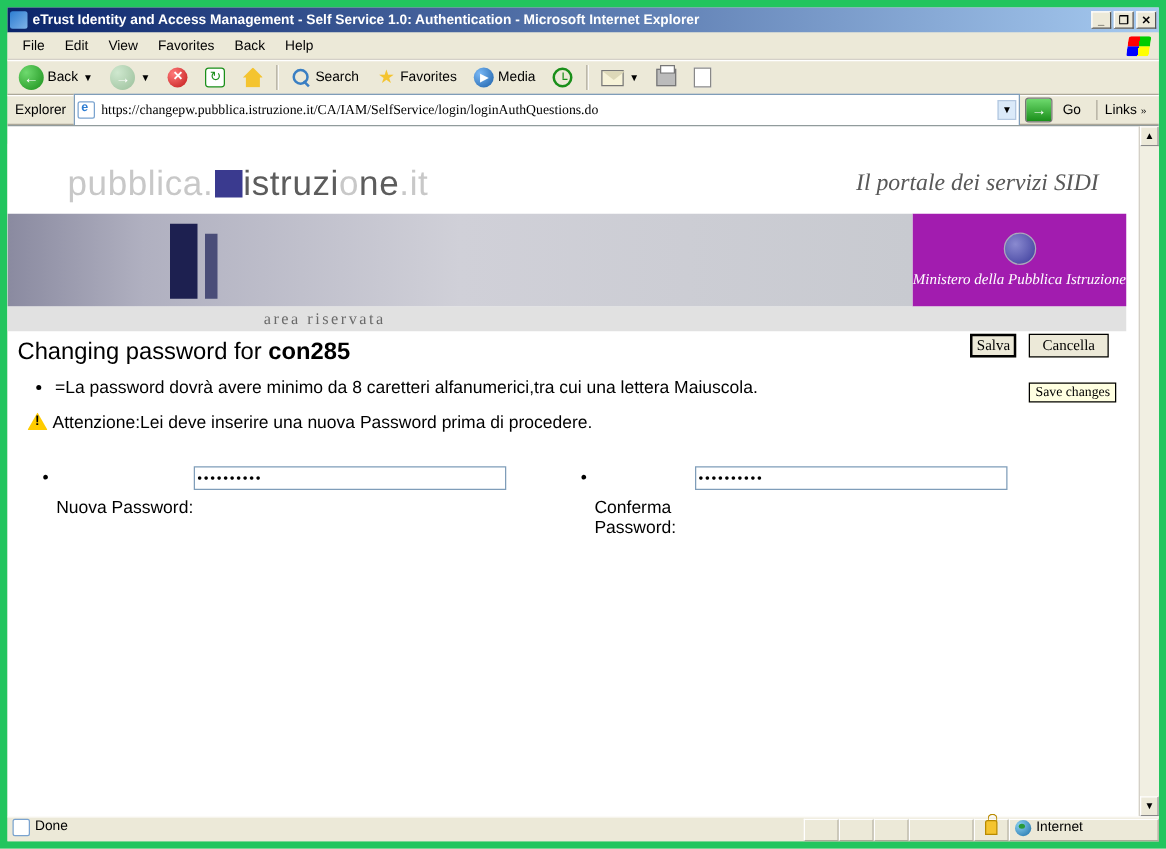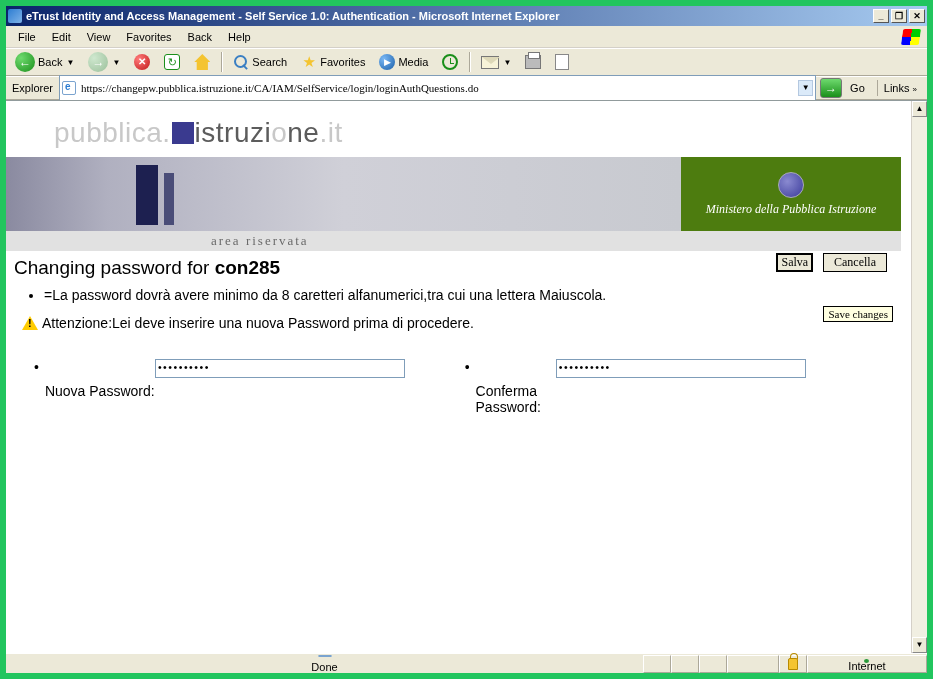--- a/index.html
+++ b/index.html
@@ -212,20 +212,21 @@
     width: 895px;
     margin: 0;
     padding: 0;
   }
   
   .banner-top {
     height: 56px;
     background: #fff;
     display:flex;align-items:center;justify-content:space-between;
     padding: 8px 22px 0 48px;
+    margin-top: 14px;
   }
   .logo-text {
     font-family: Verdana, Arial;
     font-size: 28px;
     color: #c8c8c8;
     letter-spacing: 0.5px;
   }
   .logo-text .dark { color:#5c5c5c; }
   .logo-box {
     display:inline-block;width:22px;height:22px;background:#3a3a8f;vertical-align:middle;margin: 0 1px;
@@ -247,22 +248,22 @@
     position:relative;
     overflow:hidden;
   }
   .banner-left::before {
     content:'';position:absolute;left:130px;top:8px;width:22px;height:60px;background:#1d2050;
   }
   .banner-left::after {
     content:'';position:absolute;left:158px;top:16px;width:10px;height:52px;background:#4a4d78;
   }
   .banner-right {
-    width: 220px;
-    background: #4d7c0f;
+    width: 171px;
+    background: #a21caf;
     color:#fff;
     display:flex;flex-direction:column;align-items:center;justify-content:center;
     gap:4px;
   }
   .emblem {
     width:26px;height:26px;border-radius:50%;background:radial-gradient(circle at 35% 35%,#8a8ad0,#3a3a9a);
     border:1px solid #aab;
   }
   .ministry {
     font-family: 'Brush Script MT', cursive;
@@ -341,21 +342,21 @@
   .vscroll .track { flex:1;background:#f1efe2; }
   
   .statusbar {
     height: 20px;
     background:#ece9d8;border-top:1px solid #fff;
     display:flex;align-items:center;
     font-size:11px;
   }
   .statusbar .pane {
     border:1px solid #aca899;border-top-color:#fff;border-left-color:#fff;
-    height:18px;display:flex;align-items:center;padding:0 4px;margin-right:0;flex-direction:column;
+    height:18px;display:flex;padding:0 4px;margin-right:0;
   }
   .statusbar .pane.main { flex:1;border:none;padding-left:4px; gap:4px; }
   .statusbar .pane.small { width:28px;justify-content:center; }
   .statusbar .pane.med { width:52px;justify-content:center; }
   .statusbar .pane.zone { width:120px;gap:4px; }
   .lock-icon { width:10px;height:12px;border:1px solid #b88a00;border-radius:2px 2px 0 0;background:#f4c430;position:relative; }
   .lock-icon::before{content:'';position:absolute;width:6px;height:5px;border:1px solid #b88a00;border-bottom:none;border-radius:4px 4px 0 0;left:1px;top:-6px;}
   .globe-icon { width:13px;height:13px;border-radius:50%;background:radial-gradient(circle at 30% 30%,#8cd0f0,#1a6fa8);position:relative; }
   .globe-icon::after{content:'';position:absolute;width:5px;height:4px;background:#2a9a3a;border-radius:50%;left:3px;top:3px;}
 </style>
@@ -448,20 +449,21 @@
     <div class="links-btn"><span>Links</span> <span style="font-size:8px">»</span></div>
   </div>
 
   <div class="viewport">
     <div class="page">
 
       <div class="banner-top">
         <div class="logo-text">
           <span>pubblica.</span><span class="logo-box"></span><span class="dark">istruzi</span><span>o</span><span class="dark">ne</span><span>.it</span>
         </div>
+        <div class="portal-text">Il portale dei servizi SIDI</div>
       </div>
       <div class="banner-main">
         <div class="banner-left"></div>
         <div class="banner-right">
           <div class="emblem"></div>
           <div class="ministry">Ministero della Pubblica Istruzione</div>
         </div>
       </div>
       <div class="area-bar">area riservata</div>
 

